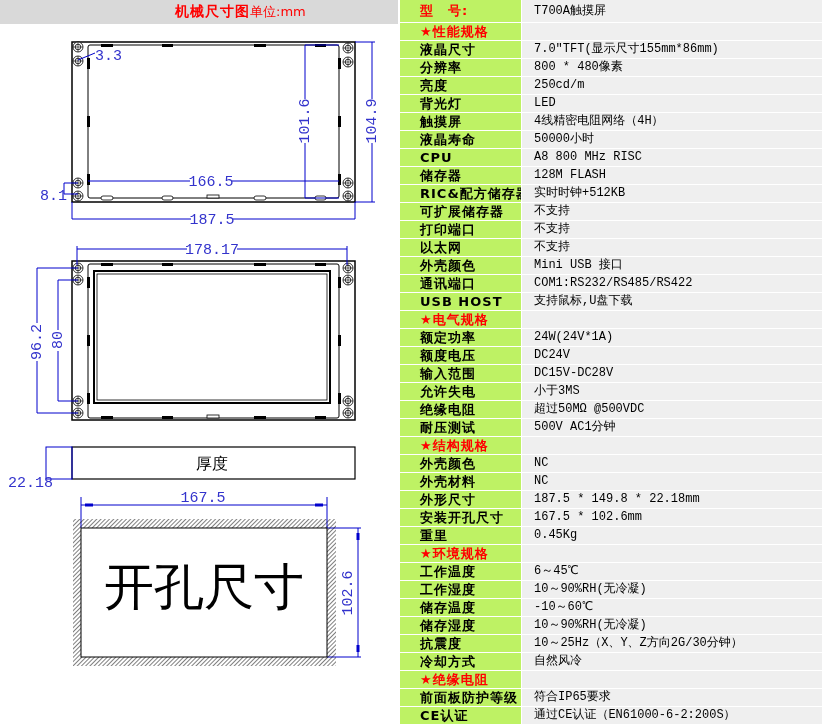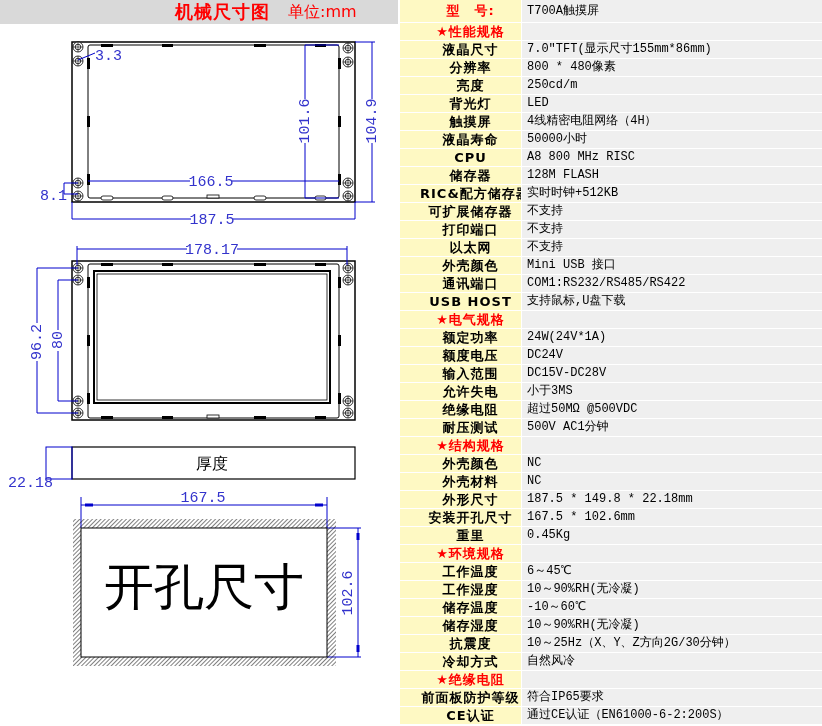--- a/index.html
+++ b/index.html
@@ -1,32 +1,32 @@
 <!DOCTYPE html>
 <html><head>
 <meta charset="utf-8">
 <style>
   html, body { margin:0; padding:0; }
   body { width:822px; height:726px; position:relative; background:#ffffff; overflow:hidden;
          font-family:"DejaVu Sans", sans-serif; }
   .left-panel { position:absolute; left:0; top:0; width:398px; height:726px; background:#ffffff; }
   .left-header { position:absolute; left:0; top:0; width:398px; height:24px; background:#d9d9d9;
                  display:flex; align-items:center; padding-left:175px; box-sizing:border-box; }
-  .left-header .title { color:#ff0000; font-weight:bold; font-size:18px; letter-spacing:1px; }
-  .left-header .unit { color:#ff0000; font-size:16px; margin-left:18px; }
+  .left-header .title { color:#ff0000; font-weight:bold; font-size:14px; letter-spacing:1px; }
+  .left-header .unit { color:#ff0000; font-size:13px; }
   .drawings { position:absolute; left:0; top:0; width:398px; height:726px; }
   .dim-text { font-family:"Liberation Mono", monospace; font-size:15px; fill:#3333cc; }
   .spec-table { position:absolute; left:400px; top:0; width:422px; display:grid;
                 grid-template-columns:121px 300px; grid-template-rows:22px repeat(39, 17px);
                 column-gap:1px; row-gap:1px; background:#ffffff; }
   .row { display:contents; }
-  .lbl { background:#fef9c3; font-weight:bold; font-size:13px; letter-spacing:1px; color:#000;
-         padding-left:20px; line-height:17px; white-space:nowrap; overflow:hidden;text-align:center; }
+  .lbl { background:#bef264; font-weight:bold; font-size:13px; letter-spacing:1px; color:#000;
+         padding-left:20px; line-height:17px; white-space:nowrap; overflow:hidden; }
   .val { background:#efefef; font-family:"Liberation Mono", monospace; font-size:12px; color:#000;
-         padding-left:5px; line-height:17px; white-space:nowrap; overflow:hidden; }
+         padding-left:12px; line-height:17px; white-space:nowrap; overflow:hidden; }
   .row.first .lbl, .row.first .val { line-height:22px; }
   .row.first .lbl { color:#ff0000; }
   .row.section .lbl { color:#ff0000; }
 </style>
 </head>
 <body>
 
 <div class="left-panel">
   <svg class="drawings" width="398" height="726" viewBox="0 0 398 726" xmlns="http://www.w3.org/2000/svg">
     <defs>

